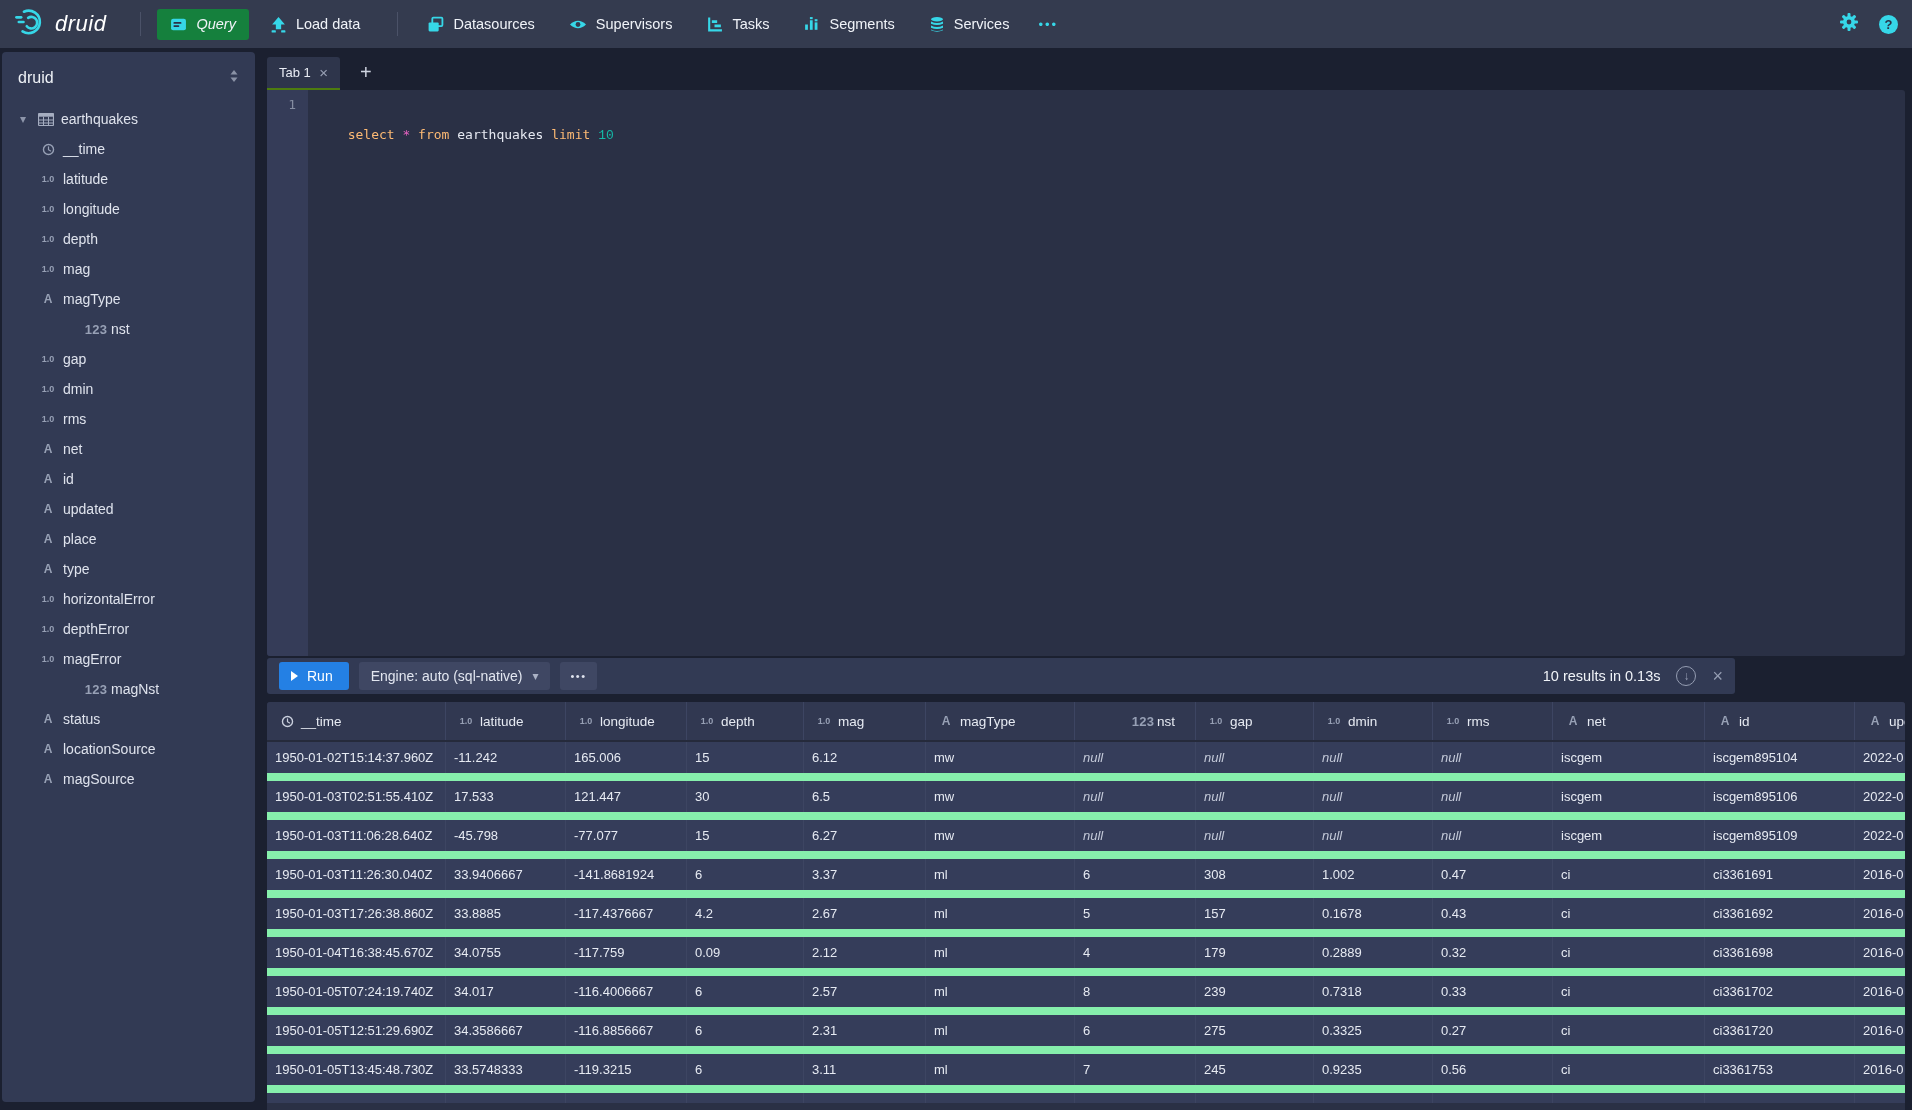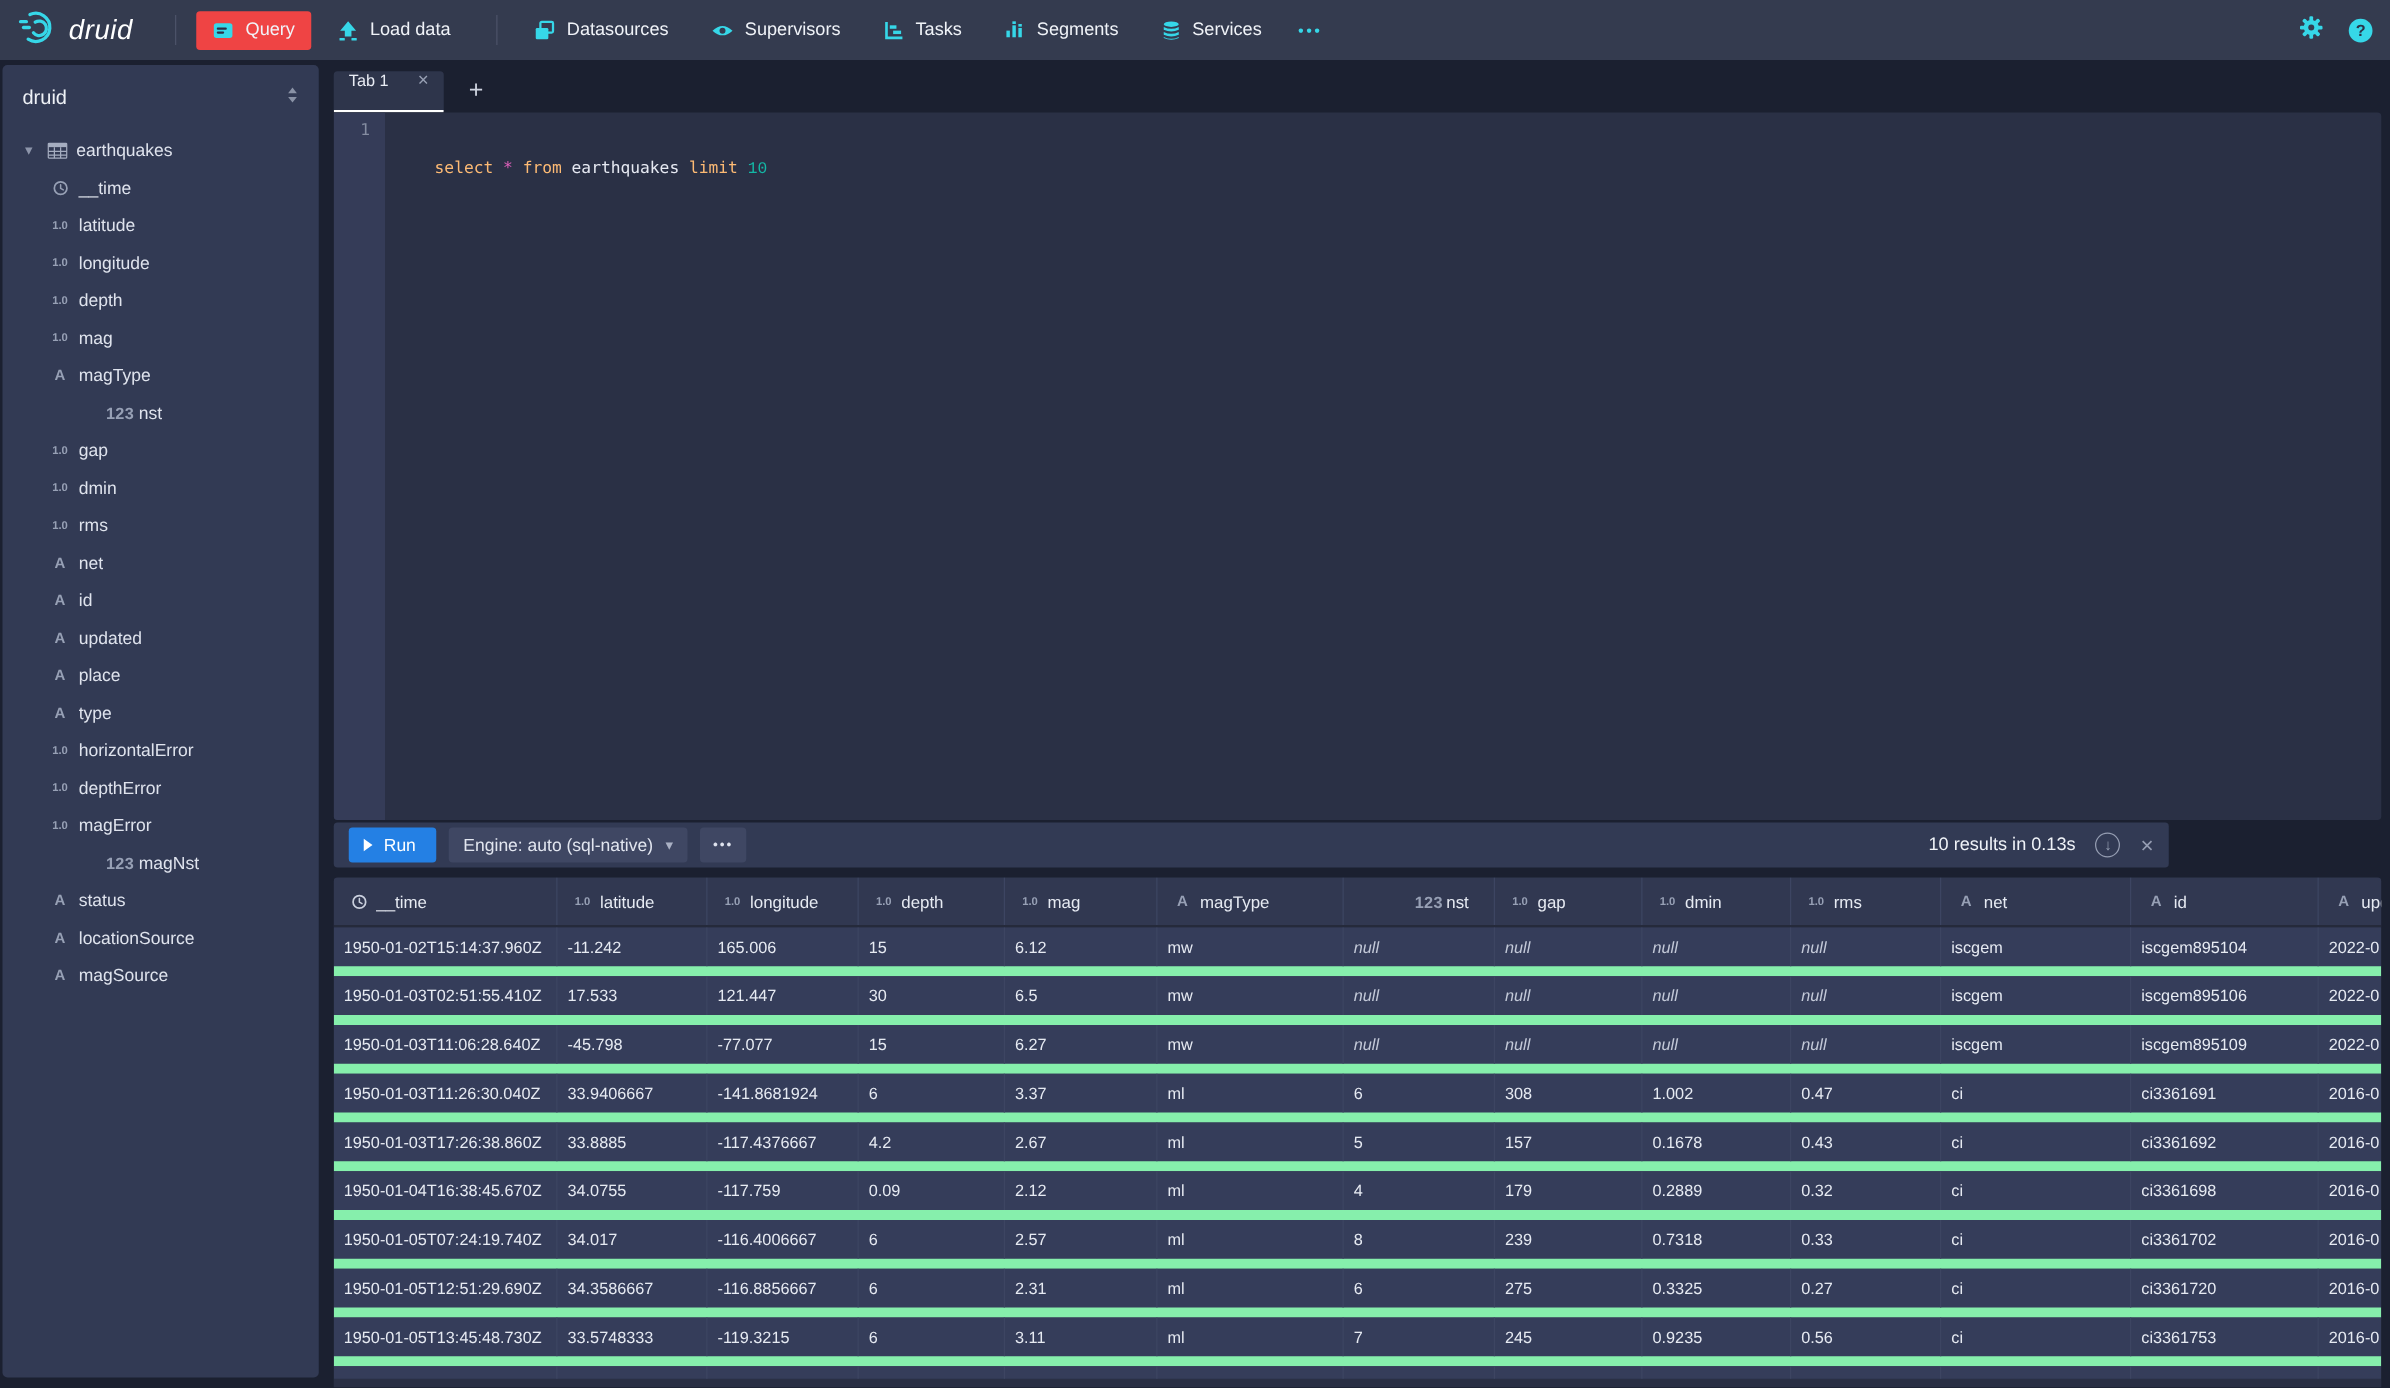--- a/index.html
+++ b/index.html
@@ -15,21 +15,21 @@
     position:absolute; top:0; left:0; width:1912px; height:48px;
     background:#343b4f; display:flex; align-items:center; padding:0 14px;
   }
   .brand { display:flex; align-items:center; gap:8px; margin-right:18px; }
   .brand-name { font-size:22px; color:#ffffff; letter-spacing:.5px; font-weight:500; font-style:italic; }
   .nav-divider { width:1px; height:24px; background:#4b5268; margin:0 16px; }
   .nav-item {
     display:flex; align-items:center; gap:9px; padding:7px 13px; border-radius:3px;
     font-size:14.5px; color:#f0f3f8; cursor:pointer; margin-right:8px; white-space:nowrap;
   }
-  .nav-item.active { background:#ef4444; }
+  .nav-item.active { background:#15803d;font-style:italic; }
   .nav-item svg { display:block; }
   .nav-overflow { color:#36d7e8; font-size:13px; letter-spacing:2px; padding:6px 8px; cursor:pointer; }
   .nav-right { margin-left:auto; display:flex; align-items:center; gap:20px; }
   .help-bubble {
     width:19px; height:19px; border-radius:50%; background:#36d7e8; color:#2b3147;
     font-size:13px; font-weight:bold; display:flex; align-items:center; justify-content:center;
   }
   
   .sidebar {
     position:absolute; left:2px; top:52px; width:253px; height:1050px;
@@ -49,22 +49,22 @@
   }
   .fi i { font-style:normal; }
   .fi-str { font-size:12px; font-weight:600; }
   .fi-int { font-size:13px; letter-spacing:.2px;margin-left:48px; }
   .fi .cg { display:none; }
   .fi-clock .cg { display:block; }
   .f-label { padding-left:3px; }
   
   .tabbar { position:absolute; left:267px; top:57px; width:1638px; height:33px; display:flex; align-items:flex-end; }
   .tab {
-    height:33px; width:88px; background:#2e354b; border-bottom:2px solid #ffffff;
-    display:flex; align-items:flex-start; padding:0 12px; border-radius:3px 3px 0 0; cursor:pointer;
+    height:33px; width:73px; background:#2e354b; border-bottom:2px solid #4d7c0f;
+    display:flex; align-items:center; padding:0 12px; border-radius:3px 3px 0 0; cursor:pointer;
   }
   .tab-label { font-size:13px; color:#e9ecf4; }
   .tab-close { margin-left:auto; color:#98a0b4; font-size:15px; line-height:1; cursor:pointer; }
   .tab-add { font-size:20px; color:#cfd4e0; margin-left:14px; padding:0 6px 6px 6px; cursor:pointer; }
   
   .editor {
     position:absolute; left:267px; top:90px; width:1638px; height:566px;
     background:#2a3045; border-radius:0 3px 3px 3px; overflow:hidden; cursor:text;
   }
   .gutter {

